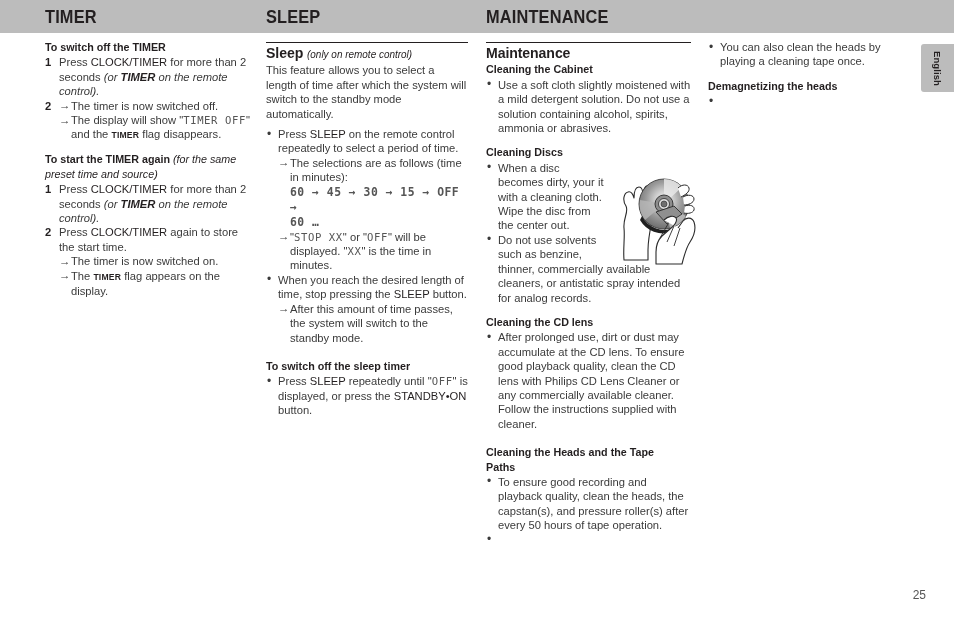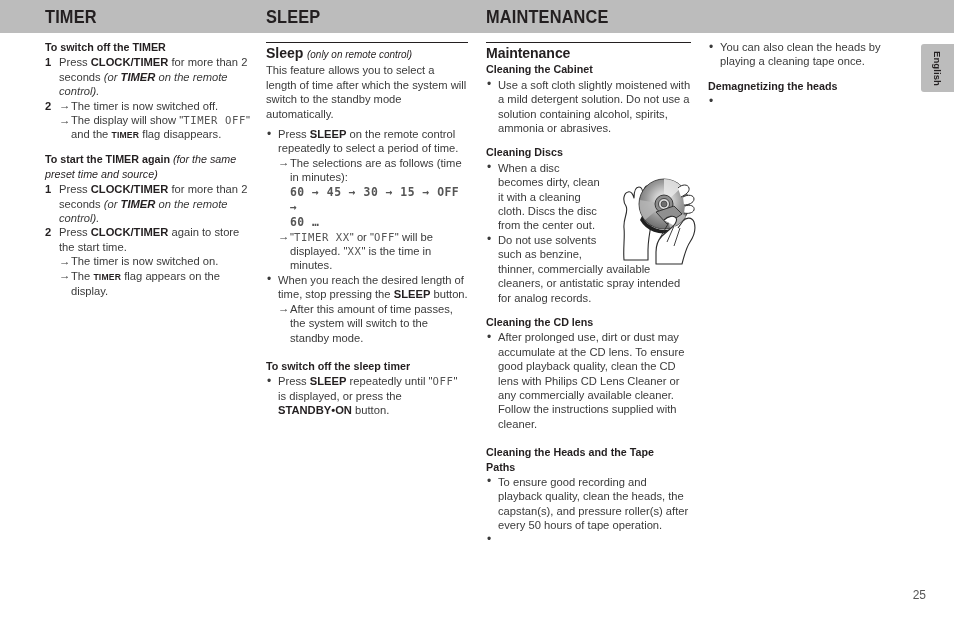--- a/index.html
+++ b/index.html
@@ -103,21 +103,21 @@
     font-size: 12px; line-height: 14.4px; color: #3a3a3a;
   }
   .arr-item { padding-left: 12px; }
   .arr-item > .marker {
     position: absolute; left: 0px; top: -0.5px;
     font-size: 11.5px; line-height: 14.4px; color: #3a3a3a;
   }
   .indent-1 { margin-left: 14px; }
   .indent-2 { margin-left: 12px; }
 
-  b, .b { font-weight: bold; color: #231f20; margin-top: 32px; }
+  b, .b { font-weight: normal; color: #231f20; margin-top: 32px; }
   i, .i { font-style: italic; text-align: center; }
   .bi { font-weight: bold; font-style: italic; color: #231f20; }
   .smallcaps {
     font-weight: bold;
     font-size: 8.6px;
     letter-spacing: 0.2px;
     color: #231f20;
     vertical-align: 0.4px;
   }
   .lcd {
@@ -246,21 +246,21 @@
     <span>The selections are as follows (time in minutes):</span>
   </div>
 
   <div class="indent-2" style="padding-left:12px;">
     <span class="seq">60 → 45 → 30 →  15 → OFF →</span>
     <span class="seq">60 …</span>
   </div>
 
   <div class="arr-item indent-2">
     <span class="marker">→</span>
-    <span><span>"</span><span class="lcd">TIMER  XX</span><span>" or "</span><span class="lcd">OFF</span><span>" will be displayed. "</span><span class="lcd">XX</span><span>" is the time in minutes.</span></span>
+    <span><span>"</span><span class="lcd">STOP  XX</span><span>" or "</span><span class="lcd">OFF</span><span>" will be displayed. "</span><span class="lcd">XX</span><span>" is the time in minutes.</span></span>
   </div>
 
   <div class="bul-item">
     <span class="marker">•</span>
     <span><span>When you reach the desired length of time, stop pressing the </span><b>SLEEP</b><span> button.</span></span>
   </div>
 
   <div class="arr-item indent-2">
     <span class="marker">→</span>
     <span>After this amount of time passes, the system will switch to the standby mode.</span>
@@ -287,21 +287,21 @@
   <div class="bul-item">
     <span class="marker">•</span>
     <span>Use a soft cloth slightly moistened with a mild detergent solution. Do not use a solution containing alcohol, spirits, ammonia or abrasives.</span>
   </div>
 
   <div class="gap"></div>
 
   <h3 class="sub-head">Cleaning Discs</h3>
   <div class="bul-item" style="width:120px;">
     <span class="marker">•</span>
-    <span>When a disc becomes dirty, clean it with a cleaning cloth. Discs the disc from the center out.</span>
+    <span>When a disc becomes dirty, your it with a cleaning cloth. Wipe the disc from the center out.</span>
   </div>
   <div class="bul-item" style="width:120px;">
     <span class="marker">•</span>
     <span>Do not use solvents such as benzine,</span>
   </div>
   <div style="padding-left:12px;">
     <span>thinner, commercially available cleaners, or antistatic spray intended for analog records.</span>
   </div>
 
   <div class="gap"></div>

